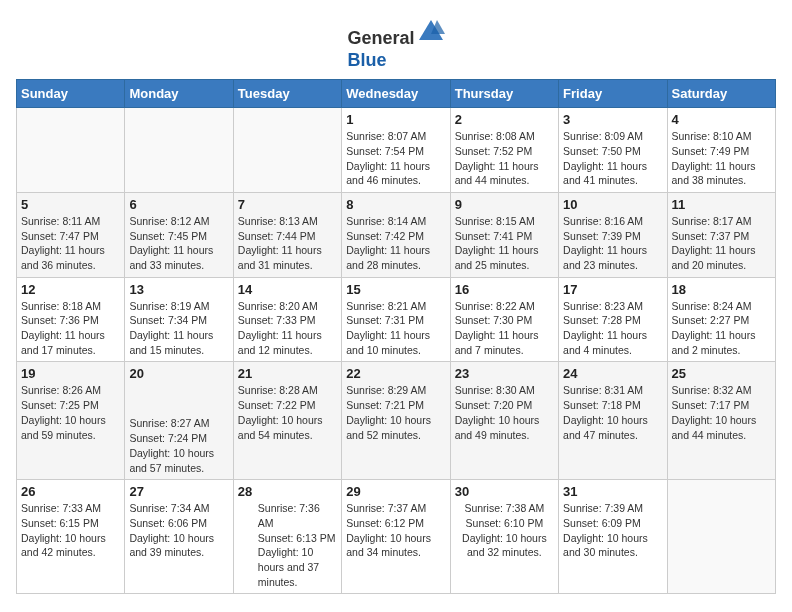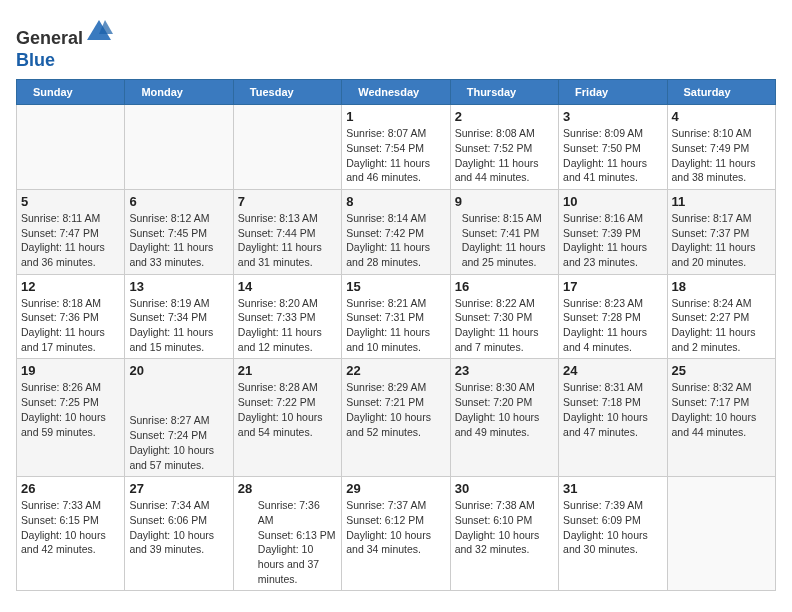--- a/index.html
+++ b/index.html
@@ -5,21 +5,21 @@
     * { box-sizing: border-box; margin: 0; padding: 0; }
     body {
       font-family: Arial, sans-serif;
       background: #fff;
       width: 792px;
       min-height: 612px;
       padding: 16px;
     }
     .header {
       display: flex;
-      justify-content: flex-start;
+      justify-content: center;
       align-items: flex-start;
       margin-bottom: 8px;
     }
     .logo {
       display: flex;
       align-items: center;
     }
     .logo-text {
       font-size: 18px;
       font-weight: bold;
@@ -45,23 +45,23 @@
       color: #555;
     }
     table {
       width: 100%;
       border-collapse: collapse;
       font-size: 11px;
     }
     thead tr th {
       background-color: #3a7abf;
       color: #fff;
-      padding: 6px 16px;
+      padding: 6px 4px;
       text-align: left;
-      font-size: 11px;
+      font-size: 13px;
       font-weight: bold;
       border: 1px solid #2e6aa0;
     }
     tbody tr td {
       border: 1px solid #ccc;
       vertical-align: top;
       padding: 4px 4px;
       width: 14.28%;
       min-height: 80px;
       background: #fff;
@@ -166,21 +166,21 @@
 Daylight: 11 hours and 31 minutes.</div>
         </td>
         <td>
           <span class="day-num">8</span>
           <div class="day-info" style="white-space: pre-line;">Sunrise: 8:14 AM
 Sunset: 7:42 PM
 Daylight: 11 hours and 28 minutes.</div>
         </td>
         <td>
           <span class="day-num">9</span>
-          <div class="day-info" style="white-space: pre-line; margin-left: 7px;">Sunrise: 8:15 AM
+          <div class="day-info" style="white-space: pre-line;">Sunrise: 8:15 AM
 Sunset: 7:41 PM
 Daylight: 11 hours and 25 minutes.</div>
         </td>
         <td>
           <span class="day-num">10</span>
           <div class="day-info" style="white-space: pre-line;">Sunrise: 8:16 AM
 Sunset: 7:39 PM
 Daylight: 11 hours and 23 minutes.</div>
         </td>
         <td>
@@ -298,21 +298,21 @@
 Daylight: 10 hours and 37 minutes.</div>
         </td>
         <td>
           <span class="day-num">29</span>
           <div class="day-info" style="white-space: pre-line;">Sunrise: 7:37 AM
 Sunset: 6:12 PM
 Daylight: 10 hours and 34 minutes.</div>
         </td>
         <td>
           <span class="day-num">30</span>
-          <div class="day-info" style="white-space: pre-line;">Sunrise: 7:38 AM
+          <div class="day-info" style="white-space: pre-line; text-align: center;">Sunrise: 7:38 AM
 Sunset: 6:10 PM
 Daylight: 10 hours and 32 minutes.</div>
         </td>
         <td>
           <span class="day-num">31</span>
           <div class="day-info" style="white-space: pre-line;">Sunrise: 7:39 AM
 Sunset: 6:09 PM
 Daylight: 10 hours and 30 minutes.</div>
         </td>
         <td class="empty-cell"></td>

